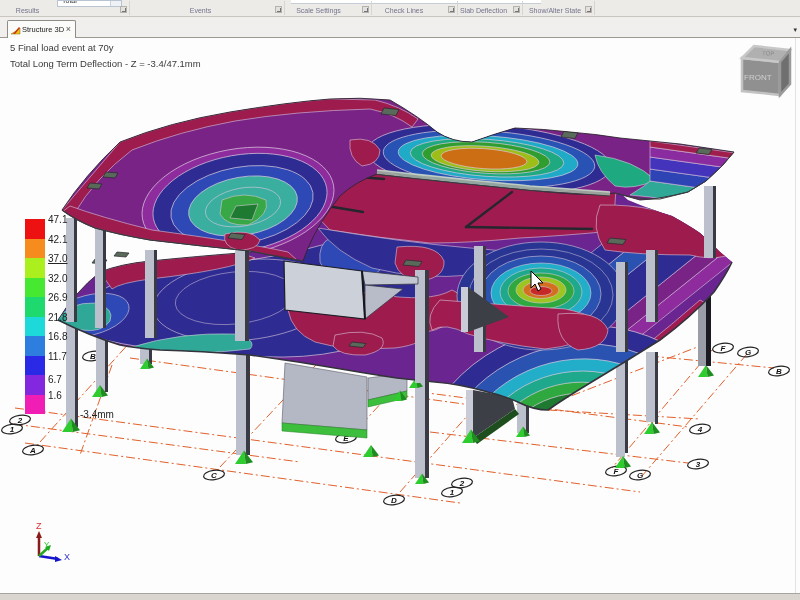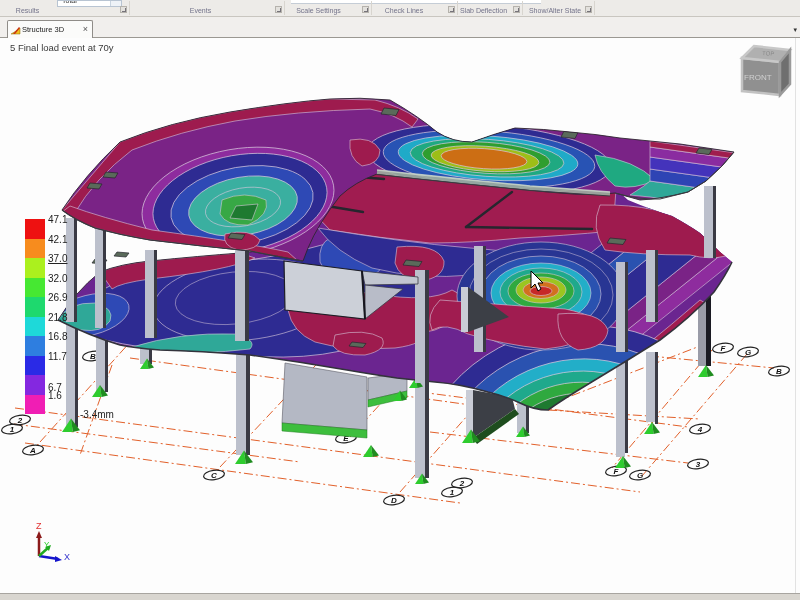--- a/index.html
+++ b/index.html
@@ -18,21 +18,21 @@
     border-right:1px solid #76737a;border-bottom:1px solid #76737a;}
   #combo-frag{position:absolute;left:57px;top:0;width:65px;height:7px;background:#fff;
     border:1px solid #b8c4d2;box-sizing:border-box;overflow:hidden;}
   #combo-frag .cf-text{position:absolute;left:4px;top:-4px;font-size:7px;color:#333;}
   #combo-frag .cf-btn{position:absolute;right:0;top:0;width:10px;height:7px;border-left:1px solid #c9d4e0;background:#eef2f7;}
   #wide-frag{position:absolute;left:291px;top:0;width:250px;height:3px;background:#fff;
     border-bottom:1px solid #c5cdd6;}
   
   #tabstrip{position:absolute;left:0;top:17px;width:800px;height:21px;background:#f1efed;
     border-bottom:1px solid #9b9892;box-sizing:border-box;}
-  #tab{position:absolute;left:7px;top:3px;width:86px;height:18px;background:#fbfbfa;
+  #tab{position:absolute;left:7px;top:3px;width:69px;height:18px;background:#fbfbfa;
     border:1px solid #8f8c88;border-bottom:none;border-radius:2px 2px 0 0;box-sizing:border-box;}
   #tab .tlabel{position:absolute;left:14px;top:4px;font-size:7.5px;color:#222;white-space:nowrap;}
   #tab .ticon{position:absolute;left:3px;top:5px;width:10px;height:9px;}
   #tab .tclose{position:absolute;right:4px;top:3px;font-size:9px;color:#555;line-height:10px;}
   #strip-arrow{position:absolute;right:3px;top:9px;font-size:7px;color:#333;}
   
   #viewport{position:absolute;left:0;top:38px;width:800px;height:555px;background:#fdfdfd;overflow:hidden;}
   .vtext{position:absolute;left:10px;font-size:9.5px;color:#3a3a3a;white-space:nowrap;}
   #vt1{top:4px;}
   #vt2{top:20px;}
@@ -97,20 +97,21 @@
         <polygon points="2,8 8,1 9,2 4,8" fill="#cc3311"></polygon>
       </svg>
       <span class="tlabel">Structure 3D</span>
       <span class="tclose">×</span>
     </div>
     <span id="strip-arrow">▾</span>
   </div>
 
   <div id="viewport">
     <div id="vt1" class="vtext">5 Final load event at 70y</div>
+    <div id="vt2" class="vtext">Total Long Term Deflection - Z = -3.4/47.1mm</div>
 
     
     <svg id="scene" width="800" height="555" viewBox="0 38 800 555">
 
       <g id="grid" stroke="#e2602a" stroke-width="1" fill="none" stroke-dasharray="9 3 2 3">
         <path d="M130,358 L478,406"></path>
         <path d="M15,408 L640,492"></path>
         <path d="M14,424 L300,462"></path>
         <path d="M25,443 L460,503"></path>
         <path d="M420,392 L688,427"></path>
@@ -545,21 +546,21 @@
         <div class="lg-label" style="top: 234.5px;">32.0</div>
         <div class="lg-block" style="top: 259px; height: 19.5px; background: rgb(30, 217, 110);"></div>
         <div class="lg-label" style="top: 254px;">26.9</div>
         <div class="lg-block" style="top: 278.5px; height: 19.5px; background: rgb(30, 217, 217);"></div>
         <div class="lg-label" style="top: 273.5px;">21.8</div>
         <div class="lg-block" style="top: 298px; height: 19.5px; background: rgb(46, 126, 224);"></div>
         <div class="lg-label" style="top: 293px;">16.8</div>
         <div class="lg-block" style="top: 317.5px; height: 19.5px; background: rgb(42, 42, 230);"></div>
         <div class="lg-label" style="top: 312.5px; text-align: right;">11.7</div>
         <div class="lg-block" style="top: 337px; height: 19.5px; background: rgb(132, 40, 224);"></div>
-        <div class="lg-label" style="top: 344px;">6.7</div>
+        <div class="lg-label" style="top: 336px;">6.7</div>
         <div class="lg-block" style="top: 356.5px; height: 19.5px; background: rgb(240, 30, 180);"></div>
         <div class="lg-label" style="top: 351.5px;">1.6</div>
         <div class="lg-label" style="top: 371px; margin-left: 32px;">-3.4mm</div>
       </div>
   </div>
 
   <div id="right-border" style="position:absolute;left:795px;top:38px;width:1px;height:555px;background:#e2e2e2;"></div>
   <div id="statusbar"></div>
 </div>
 

